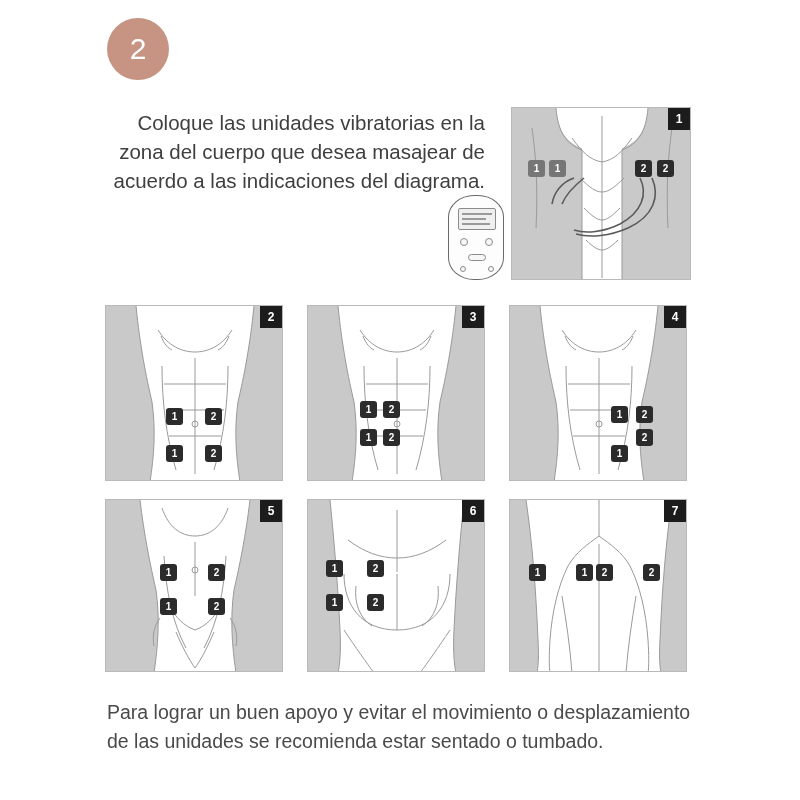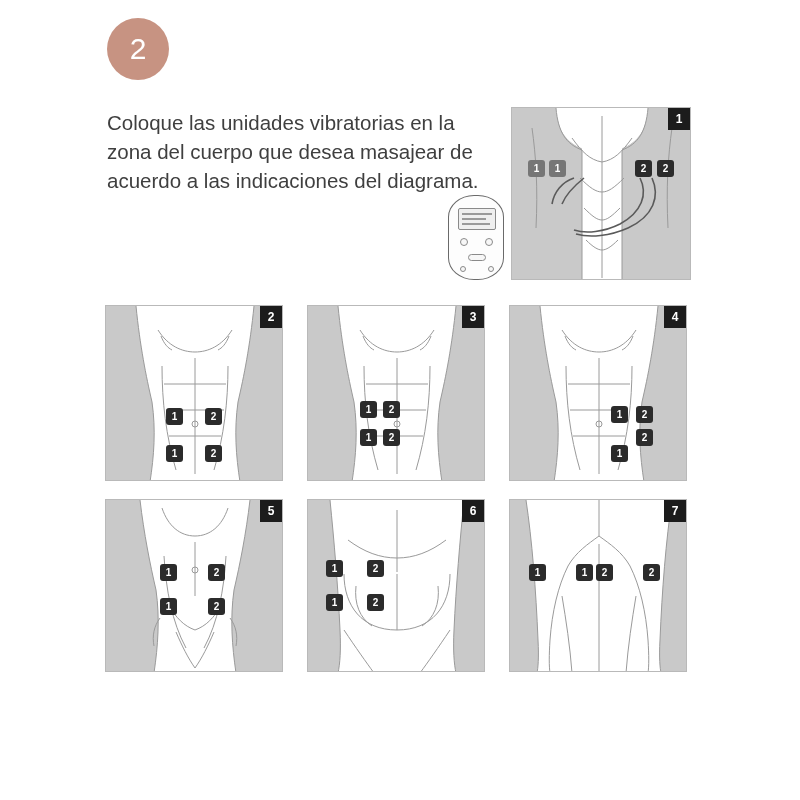--- a/index.html
+++ b/index.html
@@ -37,20 +37,21 @@
 
   
   .intro {
     position: absolute;
     left: 107px; top: 108px;
     width: 378px;
     font-size: 20.5px;
     line-height: 29px;
     color: #3f3f3f;
     font-weight: 400;
+    text-align: right;
   }
 
   
   .footer-text {
     position: absolute;
     left: 107px; top: 698px;
     width: 600px;
     font-size: 19.5px;
     line-height: 29px;
     color: #4a4a4a;
@@ -328,14 +329,15 @@
         <path d="M126,96 C122,120 118,146 116,173"></path>
       </g>
     </svg>
     <div class="num">7</div>
     <div class="pad" style="left:19px; top:64px;">1</div>
     <div class="pad" style="left:66px; top:64px;">1</div>
     <div class="pad" style="left:86px; top:64px;">2</div>
     <div class="pad" style="left:133px; top:64px;">2</div>
   </div>
 
+  <div class="footer-text">Para lograr un buen apoyo y evitar el movimiento o desplazamiento de las unidades se recomienda estar sentado o tumbado.</div>
 
 </div>
 
 </body></html>

